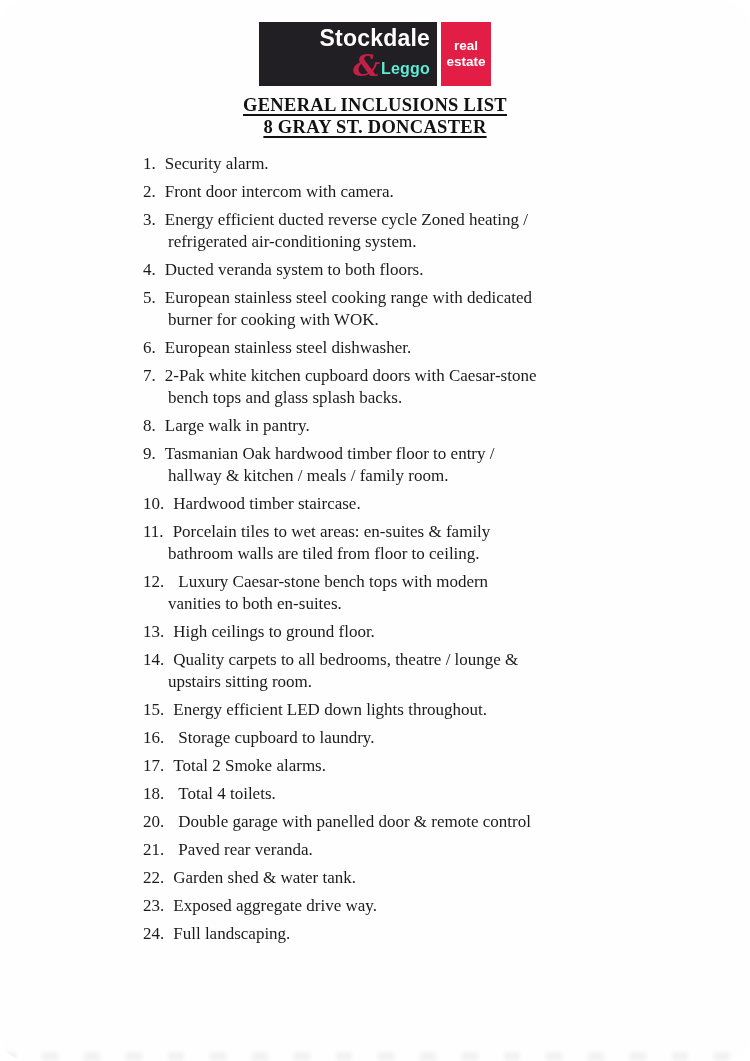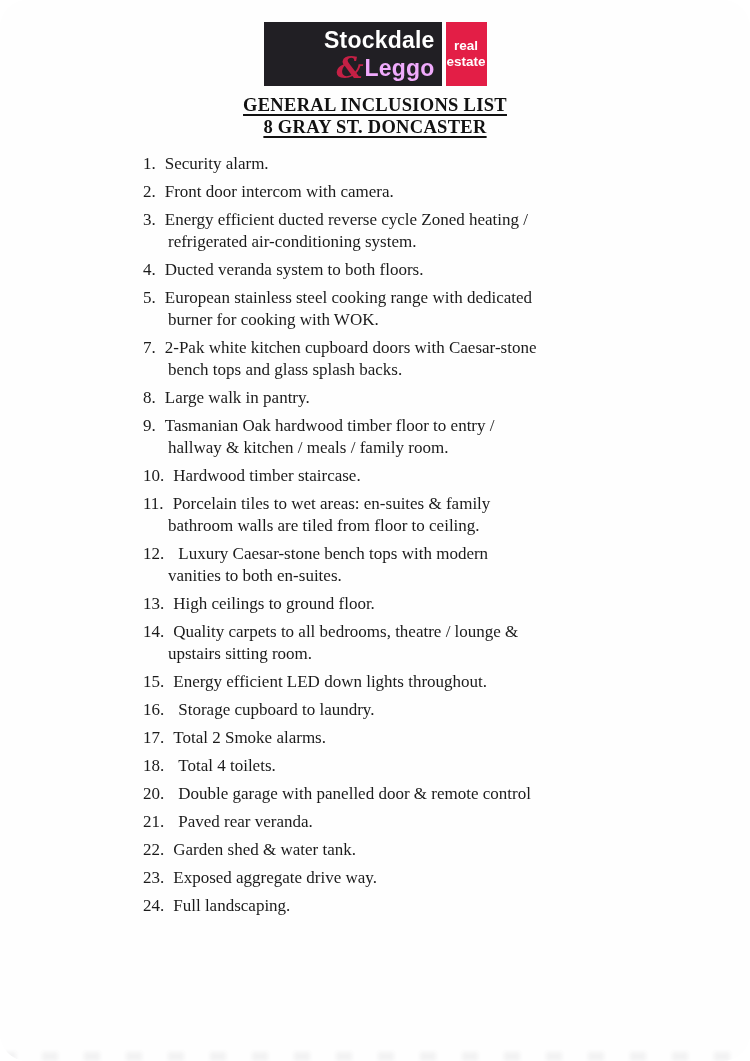--- a/index.html
+++ b/index.html
@@ -54,27 +54,27 @@
     font-size: 30px;
     line-height: 26px;
     color: #c42045;
     margin-right: 1px;
     position: relative;
     top: 2px;
   }
   .brand-leggo {
     font-family: "Liberation Sans", sans-serif;
     font-weight: bold;
-    font-size: 23px;
+    font-size: 16px;
     line-height: 24px;
-    color: #f0abfc;
+    color: #5eead4;
     letter-spacing: 0.2px;
   }
   .logo-red {
-    width: 41px;
+    width: 50px;
     height: 64px;
     background: #e31e46;
     display: flex;
     flex-direction: column;
     align-items: center;
     justify-content: center;
   }
   .tagline {
     font-family: "Liberation Sans", sans-serif;
     font-weight: bold;
@@ -159,20 +159,23 @@
         <div class="line cont">refrigerated air-conditioning system.</div>
       </div>
       <div class="item">
         <div class="line first"><span class="num">4.</span><span>Ducted veranda system to both floors.</span></div>
       </div>
       <div class="item">
         <div class="line first"><span class="num">5.</span><span>European stainless steel cooking range with dedicated</span></div>
         <div class="line cont">burner for cooking with WOK.</div>
       </div>
       <div class="item">
+        <div class="line first"><span class="num">6.</span><span>European stainless steel dishwasher.</span></div>
+      </div>
+      <div class="item">
         <div class="line first"><span class="num">7.</span><span>2-Pak white kitchen cupboard doors with Caesar-stone</span></div>
         <div class="line cont">bench tops and glass splash backs.</div>
       </div>
       <div class="item">
         <div class="line first"><span class="num">8.</span><span>Large walk in pantry.</span></div>
       </div>
       <div class="item">
         <div class="line first"><span class="num">9.</span><span>Tasmanian Oak hardwood timber floor to entry /</span></div>
         <div class="line cont">hallway &amp; kitchen / meals / family room.</div>
       </div>

